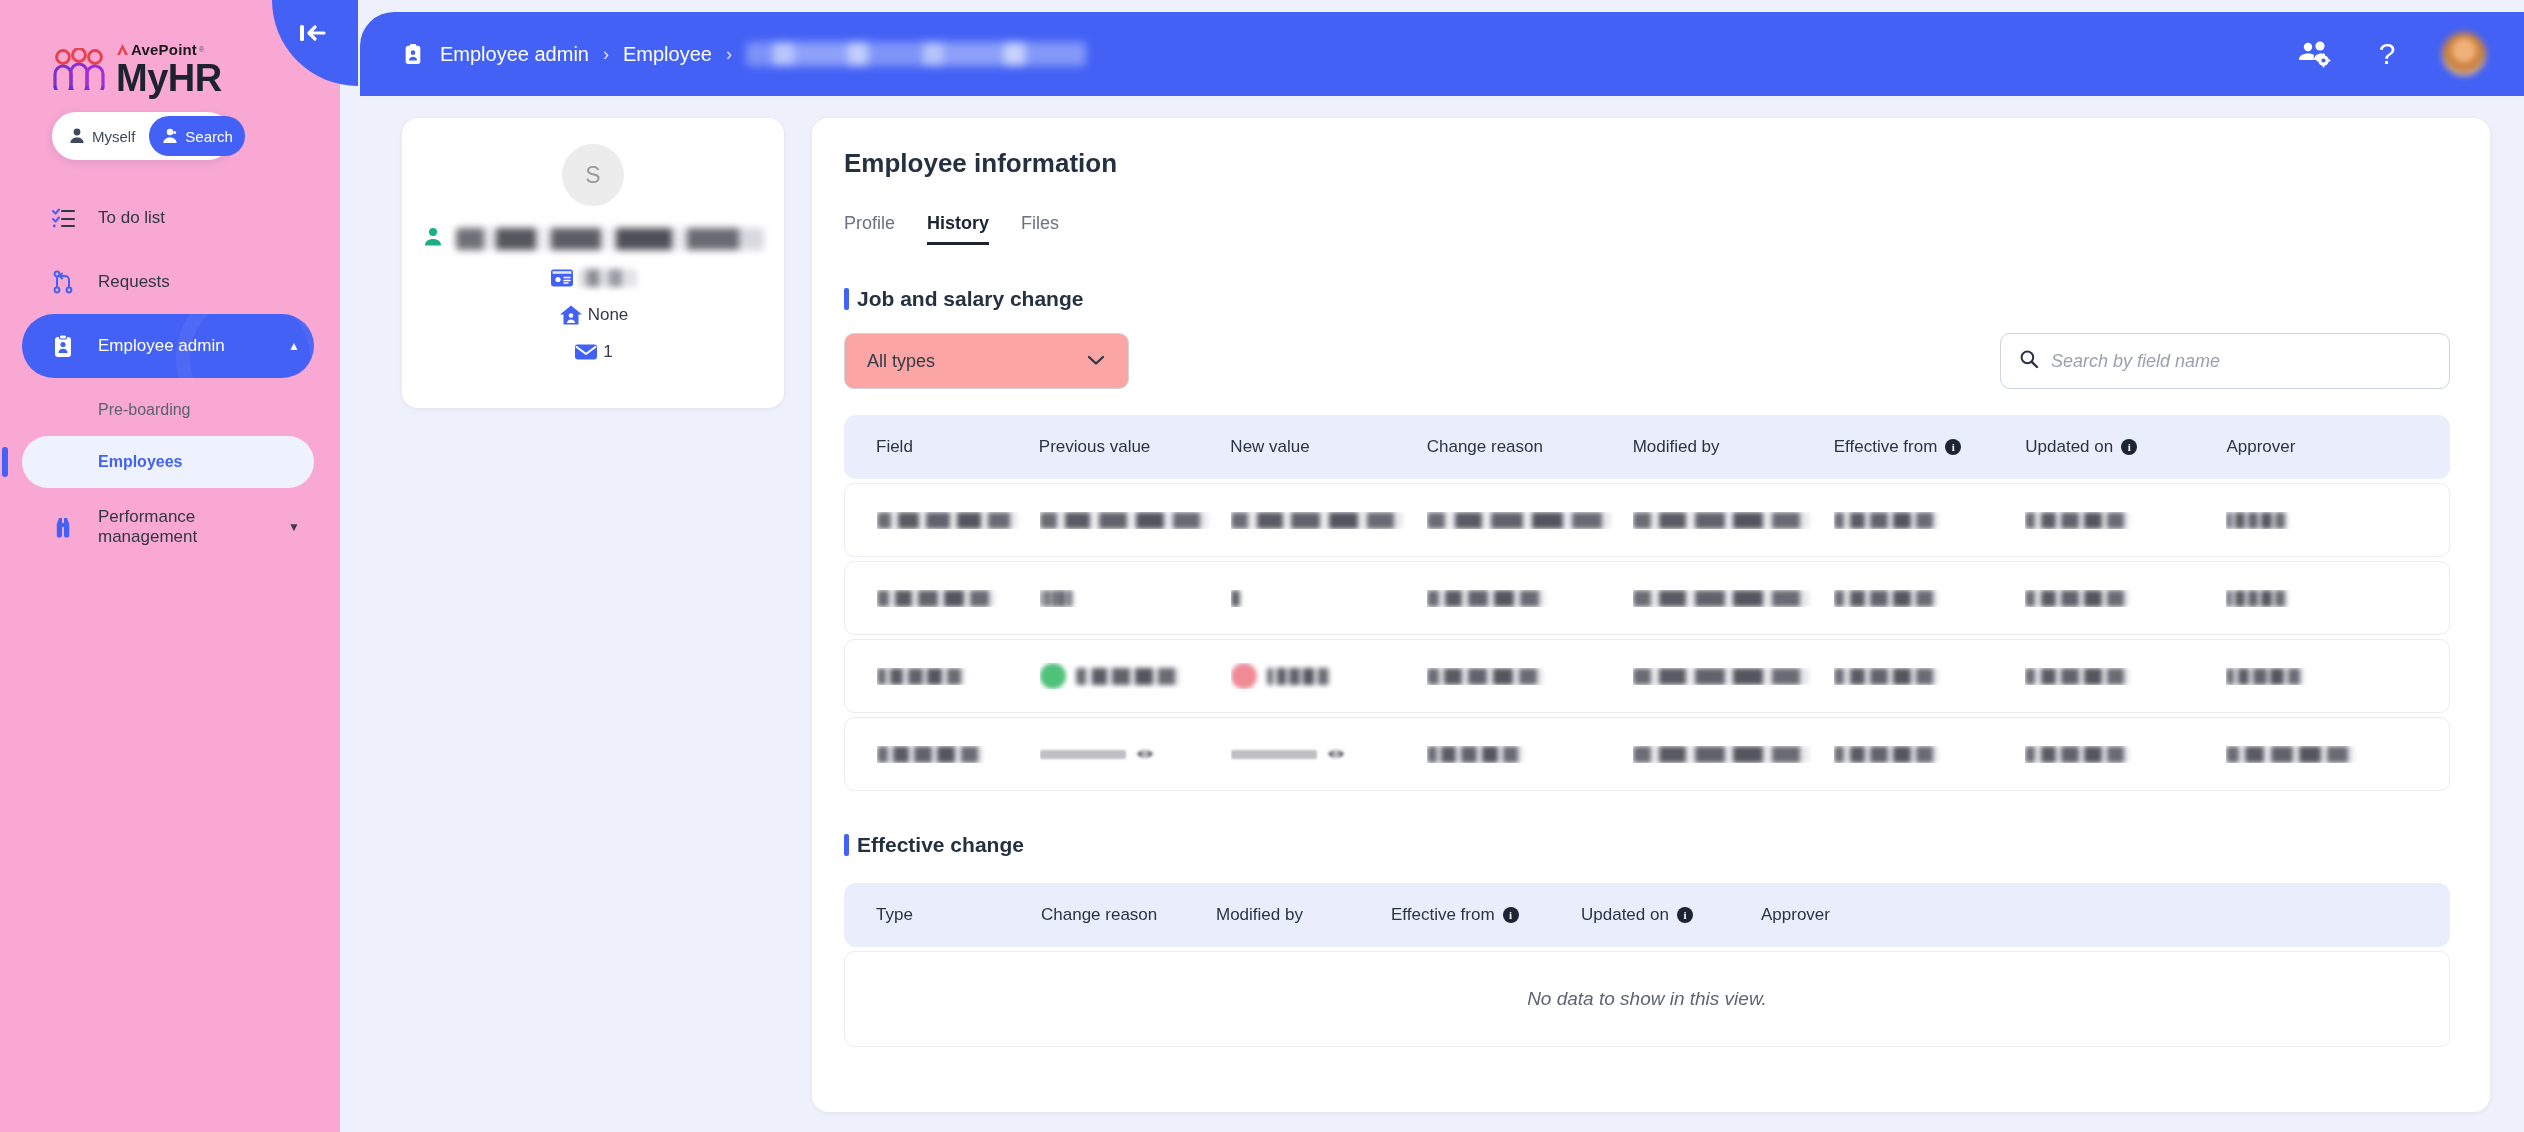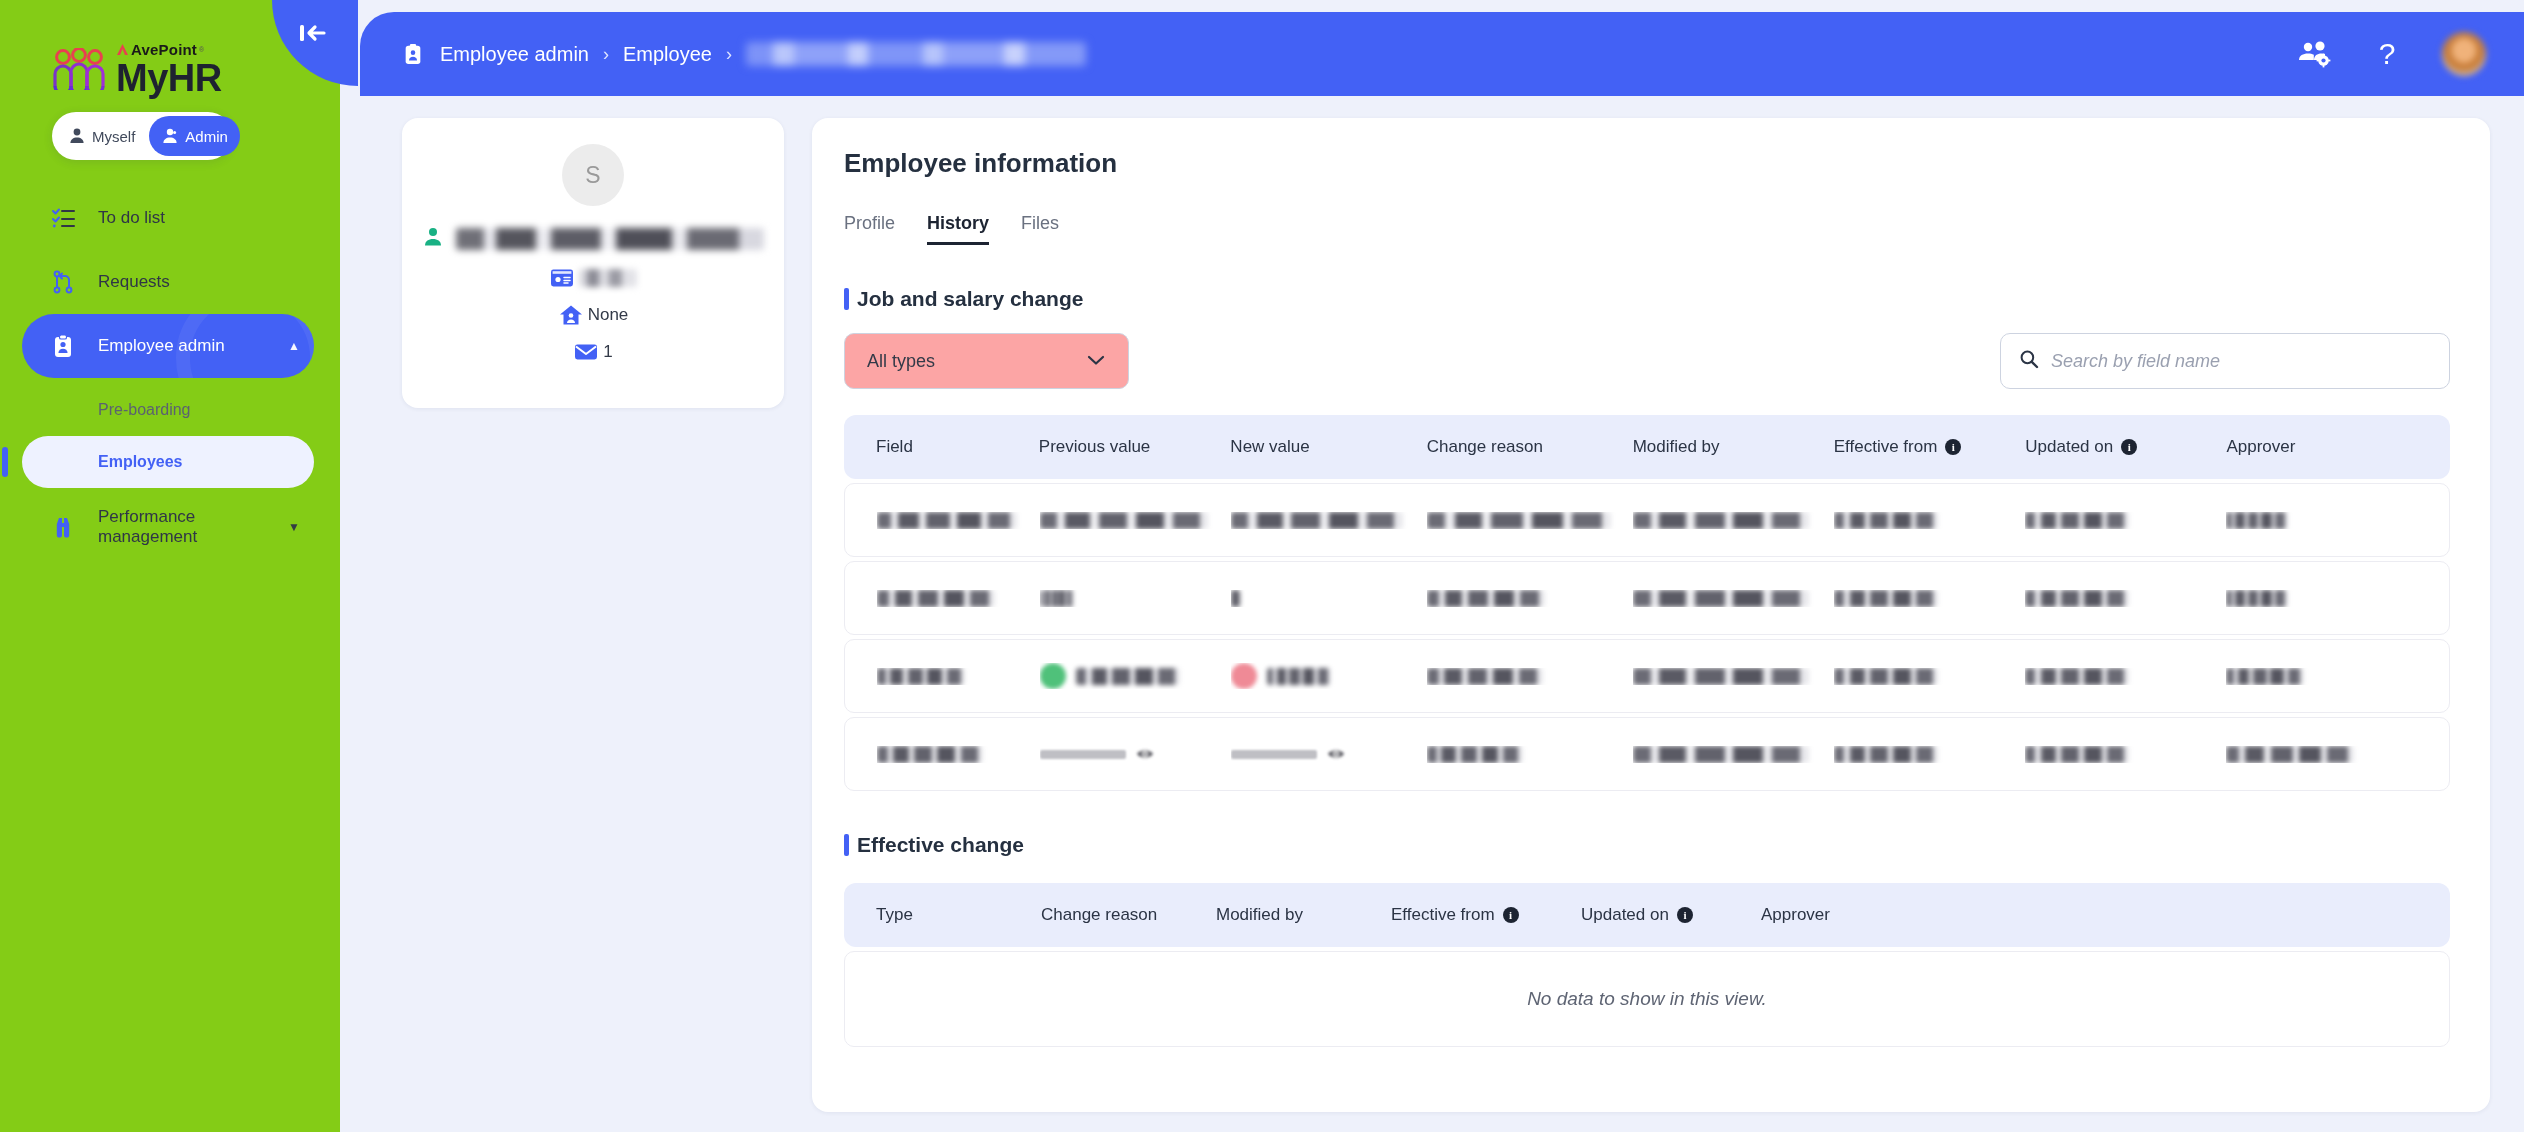--- a/index.html
+++ b/index.html
@@ -7,21 +7,21 @@
     width: 2524px; height: 1132px;
     font-family: "Liberation Sans", sans-serif;
     background: #eef1fb;
     overflow: hidden;
   }
   .app { position: relative; width: 2524px; height: 1132px; display: flex; }
 
   
   .sidebar {
     width: 340px; height: 1132px; flex: 0 0 340px;
-    background: #84cc16;
+    background: #f9a8d4;
     position: relative;
     display: flex; flex-direction: column;
     border-top-right-radius: 0;
   }
   .brand {
     display: flex; align-items: center; gap: 10px;
     padding: 30px 0 0 52px; height: 108px;
   }
   .brand-mark { width: 54px; height: 42px; flex: 0 0 54px; }
   .brand-text { display: flex; flex-direction: column; line-height: 1; }
@@ -290,21 +290,21 @@
             <path d="M2.4 16c0-3.7 3-5.6 6.6-5.6s6.6 1.9 6.6 5.6z" fill="#414a5c"></path>
           </svg>
         <span>Myself</span>
       </div>
       <div class="role-pill active">
         <svg width="18" height="18" viewBox="0 0 18 18">
             <circle cx="9" cy="5" r="3.2" fill="#fff"></circle>
             <path d="M2.4 16c0-3.5 3-5.4 6.6-5.4s6.6 1.9 6.6 5.4z" fill="#fff"></path>
             <circle cx="13.6" cy="5.4" r="1.5" fill="#fff"></circle>
           </svg>
-        <span>Admin</span>
+        <span>Search</span>
       </div>
     </div>
 
     <nav class="nav">
 
       <div class="nav-item">
         <span class="nav-ico">
           <svg width="24" height="24" viewBox="0 0 24 24">
               <path d="M2 5 L4.5 7.5 L8 3.5" stroke="#4361f5" stroke-width="2" fill="none" stroke-linecap="round" stroke-linejoin="round"></path>
               <path d="M2 13 L4.5 15.5 L8 11.5" stroke="#4361f5" stroke-width="2" fill="none" stroke-linecap="round" stroke-linejoin="round"></path>

